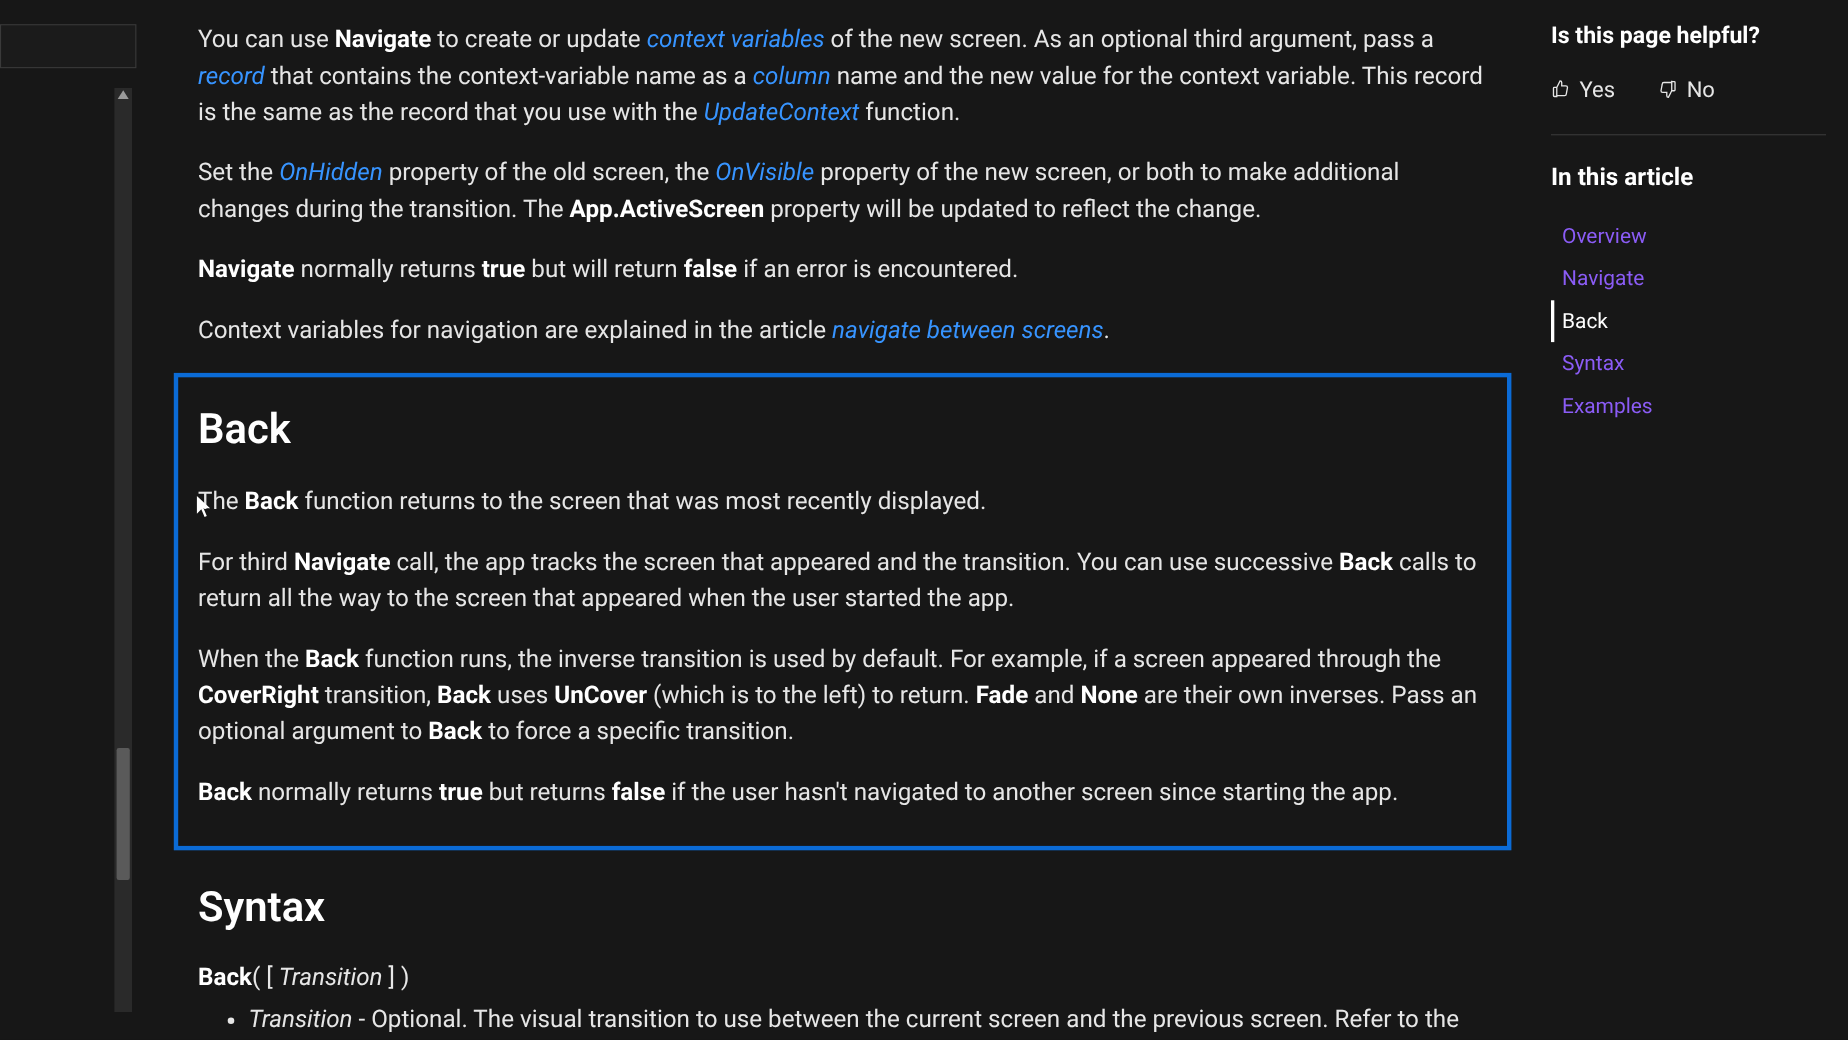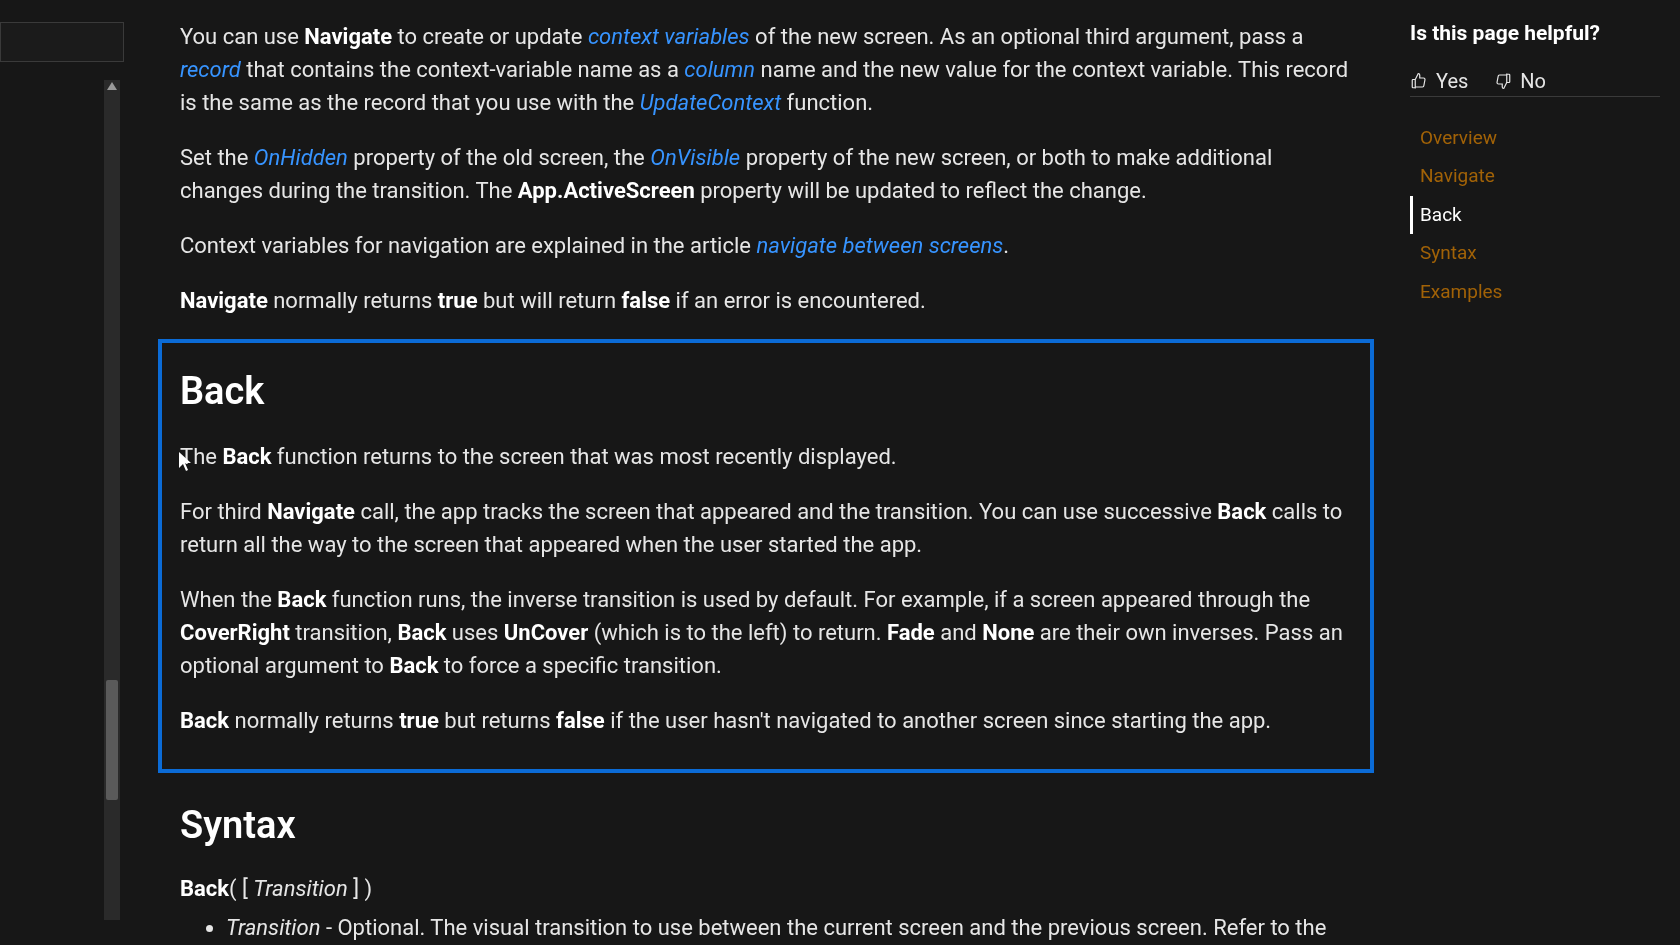--- a/index.html
+++ b/index.html
@@ -117,21 +117,22 @@
     font-size: 20px;
   }
   .sidebar .feedback-title {
     font-weight: 700;
     font-size: 21px;
     color: #ffffff;
     margin-bottom: 16px;
   }
   .sidebar .feedback-buttons {
     display: flex;
-    gap: 26px;
+    gap: 39px;
+    margin-bottom: 26px;
     align-items: center;
   }
   .sidebar .fb-btn {
     display: flex;
     align-items: center;
     gap: 8px;
     color: #e6e6e6;
     cursor: pointer;
   }
   .sidebar .fb-btn svg { width: 18px; height: 18px; fill: none; stroke: #e6e6e6; stroke-width: 1.6; }
@@ -148,21 +149,21 @@
     color: #ffffff;
     margin-bottom: 18px;
   }
   .sidebar .toc-list {
     list-style: none;
     margin: 0;
     padding: 0;
   }
   .sidebar .toc-list li {
     padding: 5px 0 5px 10px;
-    color: #a16207;
+    color: #8b5cf6;
     cursor: pointer;
     font-size: 19px;
   }
   .sidebar .toc-list li.active {
     color: #ffffff;
     border-left: 3px solid #ffffff;
     padding-left: 7px;
     font-weight: 400;
   }
 
@@ -191,25 +192,25 @@
 
   <p>
     <span>You can use </span><strong>Navigate</strong><span> to create or update </span><a class="link">context variables</a><span> of the new screen. As an optional third argument, pass a </span><a class="link">record</a><span> that contains the context-variable name as a </span><a class="link">column</a><span> name and the new value for the context variable. This record is the same as the record that you use with the </span><a class="link">UpdateContext</a><span> function.</span>
   </p>
 
   <p>
     <span>Set the </span><a class="link">OnHidden</a><span> property of the old screen, the </span><a class="link">OnVisible</a><span> property of the new screen, or both to make additional changes during the transition. The </span><strong>App.ActiveScreen</strong><span> property will be updated to reflect the change.</span>
   </p>
 
   <p>
+    <strong>Navigate</strong><span> normally returns </span><strong>true</strong><span> but will return </span><strong>false</strong><span> if an error is encountered.</span>
+  </p>
+
+  <p>
     <span>Context variables for navigation are explained in the article </span><a class="link">navigate between screens</a><span>.</span>
-  </p>
-
-  <p>
-    <strong>Navigate</strong><span> normally returns </span><strong>true</strong><span> but will return </span><strong>false</strong><span> if an error is encountered.</span>
   </p>
 
   <div class="back-section">
     <div class="h2">Back</div>
 
     <p>
       <span>The </span><strong>Back</strong><span> function returns to the screen that was most recently displayed.</span>
     </p>
 
     <p>
@@ -255,20 +256,21 @@
       <span>Yes</span>
     </div>
     <div class="fb-btn">
       <svg viewBox="0 0 24 24">
           <path d="M17 2v12 M17 14h3a1 1 0 0 0 1-1V4a1 1 0 0 0-1-1h-3 M17 14l-4 8a2 2 0 0 1-2-2v-4H6a2 2 0 0 1-2-2l1.5-8a2 2 0 0 1 2-2H17"></path>
         </svg>
       <span>No</span>
     </div>
   </div>
   <hr>
+  <div class="toc-title">In this article</div>
   <ul class="toc-list">
     <li>Overview</li>
     <li>Navigate</li>
     <li class="active">Back</li>
     <li>Syntax</li>
     <li>Examples</li>
   </ul>
 </div>
 
 </body></html>

